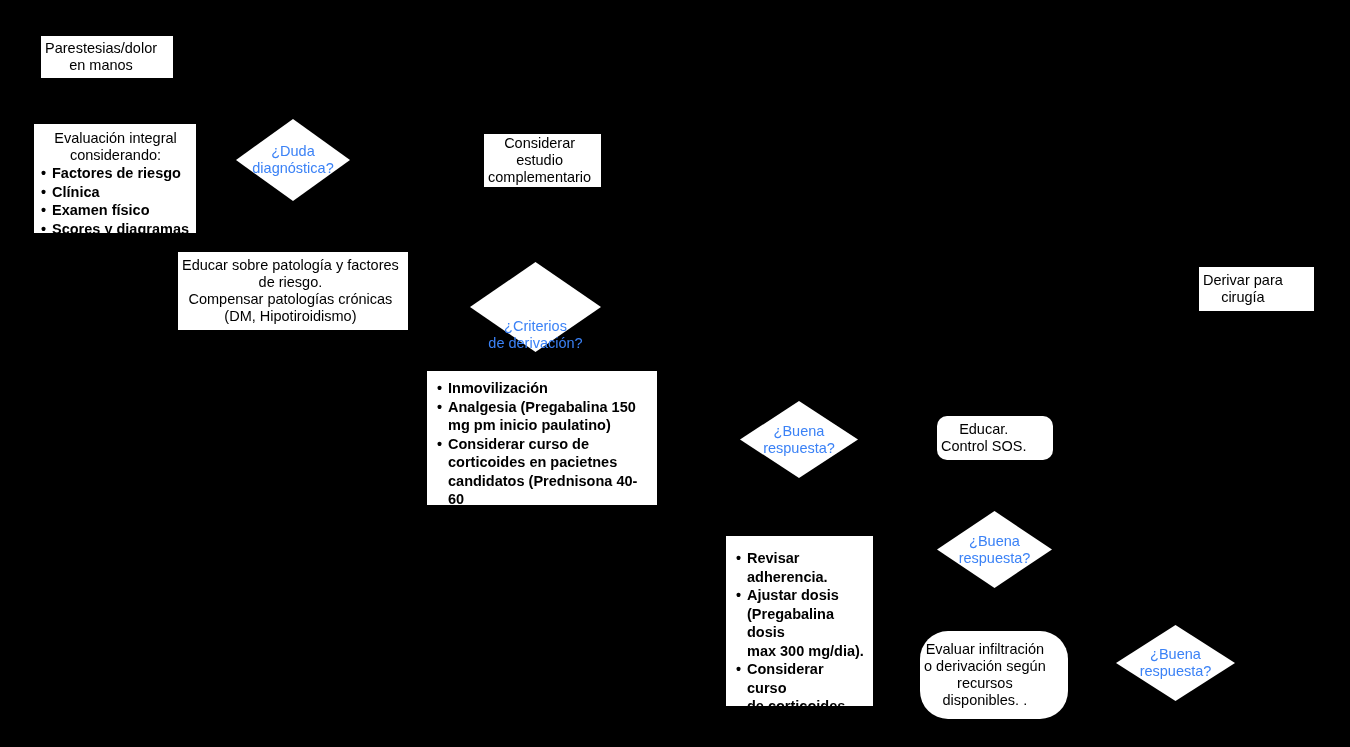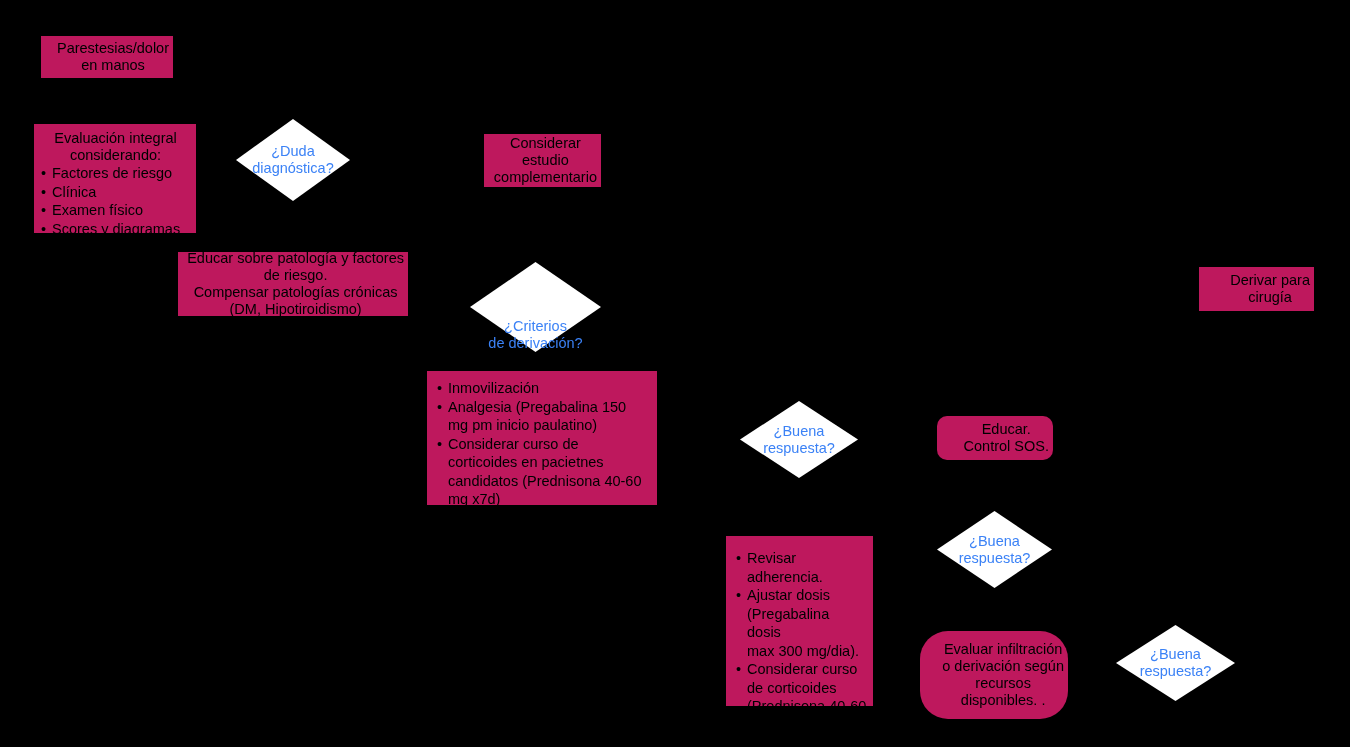--- a/index.html
+++ b/index.html
@@ -18,25 +18,25 @@
   #canvas {
     position: absolute;
     left: 0; top: 0;
     width: 1350px;
     height: 747px;
     background: #000000;
   }
   .node {
     position: absolute;
     box-sizing: border-box;
-    background: #be185d;
+    background: #ffffff;
     color: #000000;
     display: flex;
     align-items: center;
-    justify-content: flex-end;
+    justify-content: flex-start;
   }
   
   .box {
     text-align: center;
     line-height: 1.18;
     padding: 3px 4px;
     font-size: 14.5px;
   }
   
   .box.listbox {
@@ -45,20 +45,21 @@
     padding: 7px 9px 7px 10px;
   }
   .box.listbox .lines {
     display: block;
   }
   .box.listbox .li {
     display: block;
     padding-left: 11px;
     position: relative;
     line-height: 1.28;
+    font-weight: bold;
   }
   .box.listbox .li::before {
     content: "\2022";
     position: absolute;
     left: 0;
     top: 0;
   }
   .box.listbox .li.cont {
     padding-left: 11px;
   }
@@ -128,21 +129,21 @@
   </div>
 
   <div class="node box" style="left:484px; top:134px; width:117px; height:53px;">
     <span>
       <span class="ctr-line">Considerar</span>
       <span class="ctr-line">estudio</span>
       <span class="ctr-line">complementario</span>
     </span>
   </div>
 
-  <div class="node box" style="left:178px; top:252px; width:230px; height:64px;">
+  <div class="node box" style="left:178px; top:252px; width:230px; height:78px;">
     <span>
       <span class="ctr-line">Educar sobre patología y factores</span>
       <span class="ctr-line">de riesgo.</span>
       <span class="ctr-line">Compensar patologías crónicas</span>
       <span class="ctr-line">(DM, Hipotiroidismo)</span>
     </span>
   </div>
 
   <div class="diamond" style="left:470px; top:262px; width:131px; height:90px;align-items:flex-end;">
     <span class="shape"></span>

